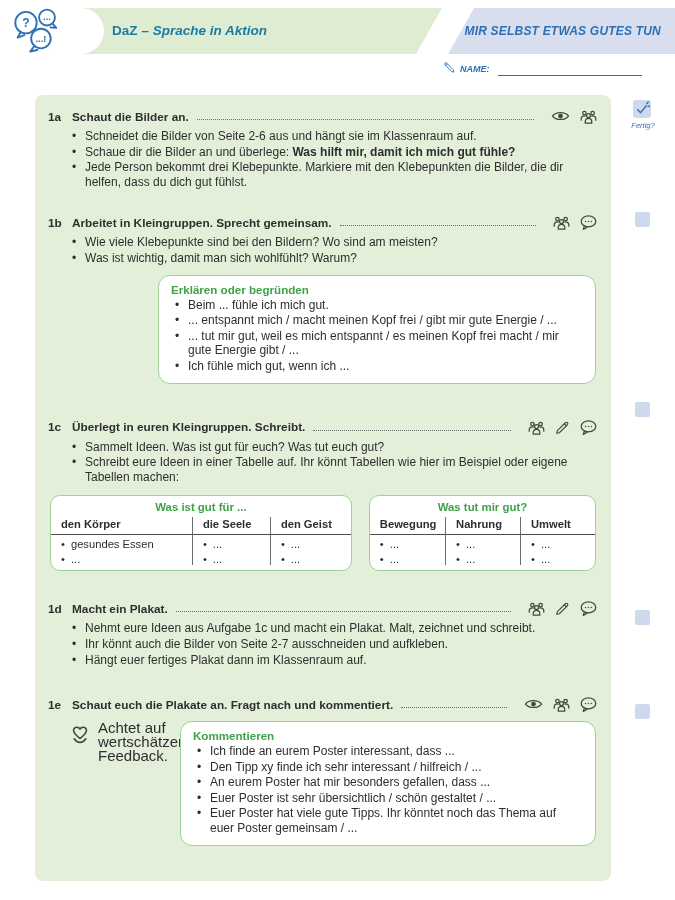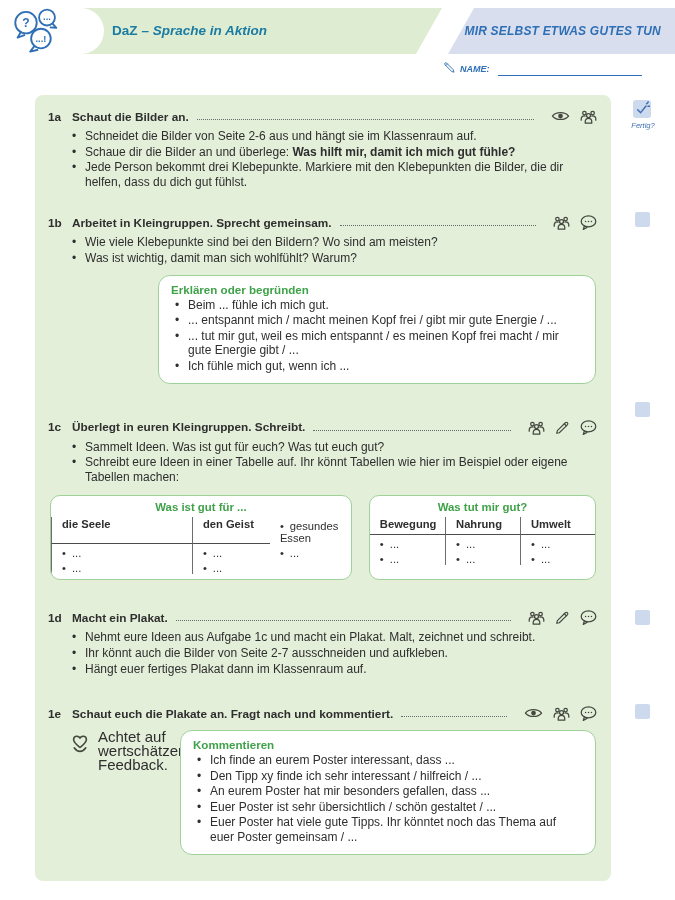--- a/index.html
+++ b/index.html
@@ -237,20 +237,21 @@
             </svg></span>
       </div>
       <ul class="bullets">
         <li><span>Sammelt Ideen. Was ist gut für euch? Was tut euch gut?</span></li>
         <li><span>Schreibt eure Ideen in einer Tabelle auf. Ihr könnt Tabellen wie hier im Beispiel oder eigene Tabellen machen:</span></li>
       </ul>
       <div class="tables-row">
         <div class="mini-table tableA">
           <div class="mt-title">Was ist gut für ...</div>
           <div class="mt-grid">
+            <div class="mt-h">den Körper</div>
             <div class="mt-h mt-sep">die Seele</div>
             <div class="mt-h mt-sep">den Geist</div>
             <div class="mt-c"><span>gesundes Essen</span></div>
             <div class="mt-c mt-sep"><span>...</span></div>
             <div class="mt-c mt-sep"><span>...</span></div>
             <div class="mt-c"><span>...</span></div>
             <div class="mt-c mt-sep"><span>...</span></div>
             <div class="mt-c mt-sep"><span>...</span></div>
           </div>
         </div>

